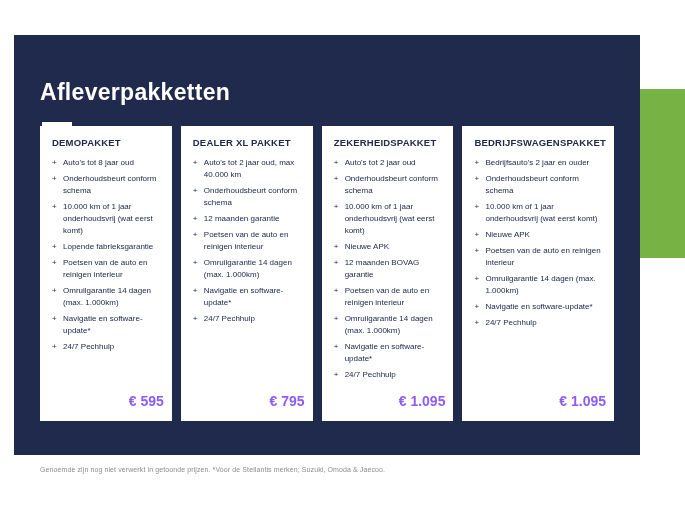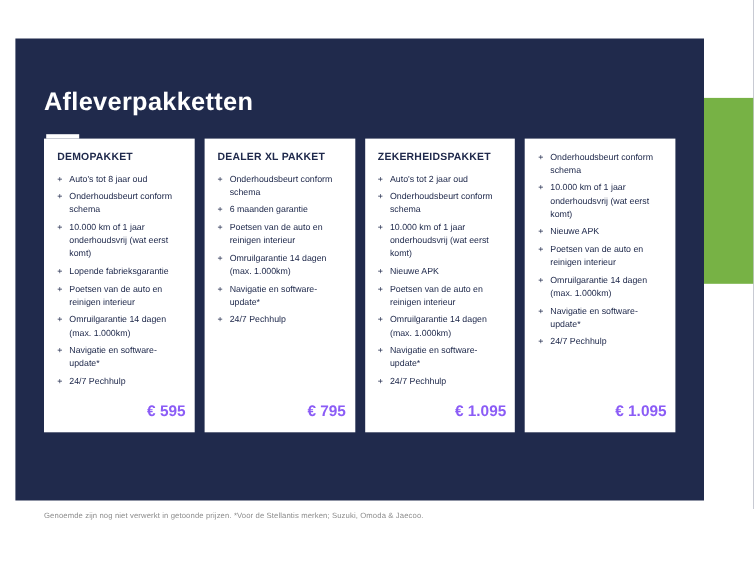--- a/index.html
+++ b/index.html
@@ -125,47 +125,51 @@
             <li>Omruilgarantie 14 dagen (max. 1.000km)</li>
             <li>Navigatie en software-update*</li>
             <li>24/7 Pechhulp</li>
           </ul>
         <div class="card-price">€ 595</div>
       </section>
 
       <section class="card">
         <h2 class="card-title">DEALER XL PAKKET</h2>
         <ul class="feature-list">
+            <li>Auto's tot 2 jaar oud, max 40.000 km</li>
             <li>Onderhoudsbeurt conform schema</li>
-            <li>6 maanden garantie</li>
+            <li>12 maanden garantie</li>
             <li>Poetsen van de auto en reinigen interieur</li>
             <li>Omruilgarantie 14 dagen (max. 1.000km)</li>
             <li>Navigatie en software-update*</li>
             <li>24/7 Pechhulp</li>
           </ul>
         <div class="card-price">€ 795</div>
       </section>
 
       <section class="card">
         <h2 class="card-title">ZEKERHEIDSPAKKET</h2>
         <ul class="feature-list">
             <li>Auto's tot 2 jaar oud</li>
             <li>Onderhoudsbeurt conform schema</li>
             <li>10.000 km of 1 jaar onderhoudsvrij (wat eerst komt)</li>
             <li>Nieuwe APK</li>
+            <li>12 maanden BOVAG garantie</li>
             <li>Poetsen van de auto en reinigen interieur</li>
             <li>Omruilgarantie 14 dagen (max. 1.000km)</li>
             <li>Navigatie en software-update*</li>
             <li>24/7 Pechhulp</li>
           </ul>
         <div class="card-price">€ 1.095</div>
       </section>
 
       <section class="card">
+        <h2 class="card-title">BEDRIJFSWAGENSPAKKET</h2>
         <ul class="feature-list">
+            <li>Bedrijfsauto's 2 jaar en ouder</li>
             <li>Onderhoudsbeurt conform schema</li>
             <li>10.000 km of 1 jaar onderhoudsvrij (wat eerst komt)</li>
             <li>Nieuwe APK</li>
             <li>Poetsen van de auto en reinigen interieur</li>
             <li>Omruilgarantie 14 dagen (max. 1.000km)</li>
             <li>Navigatie en software-update*</li>
             <li>24/7 Pechhulp</li>
           </ul>
         <div class="card-price">€ 1.095</div>
       </section>

